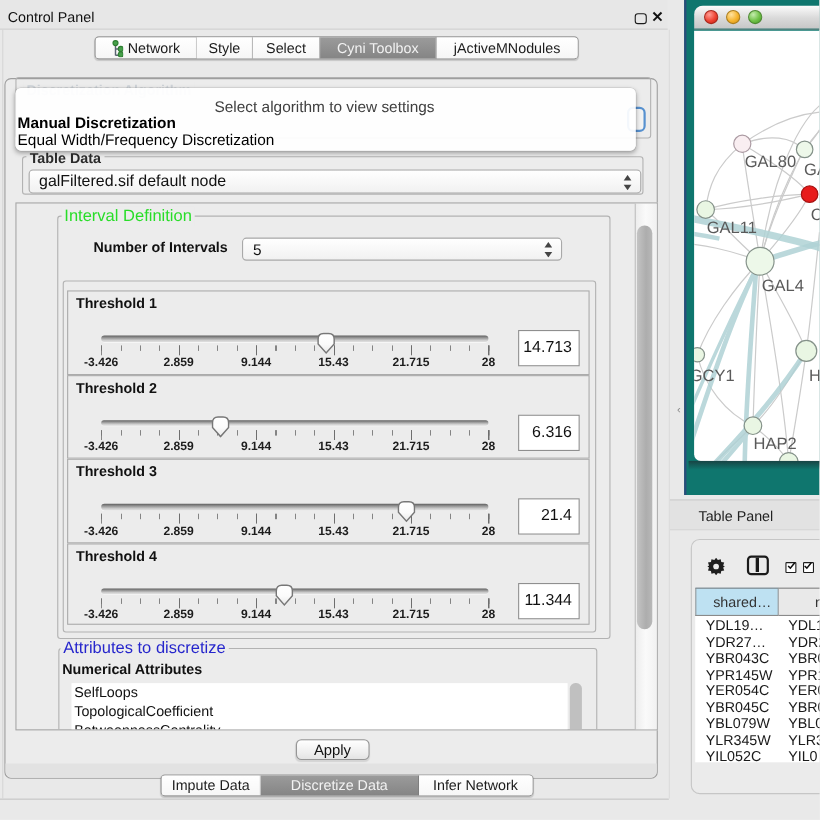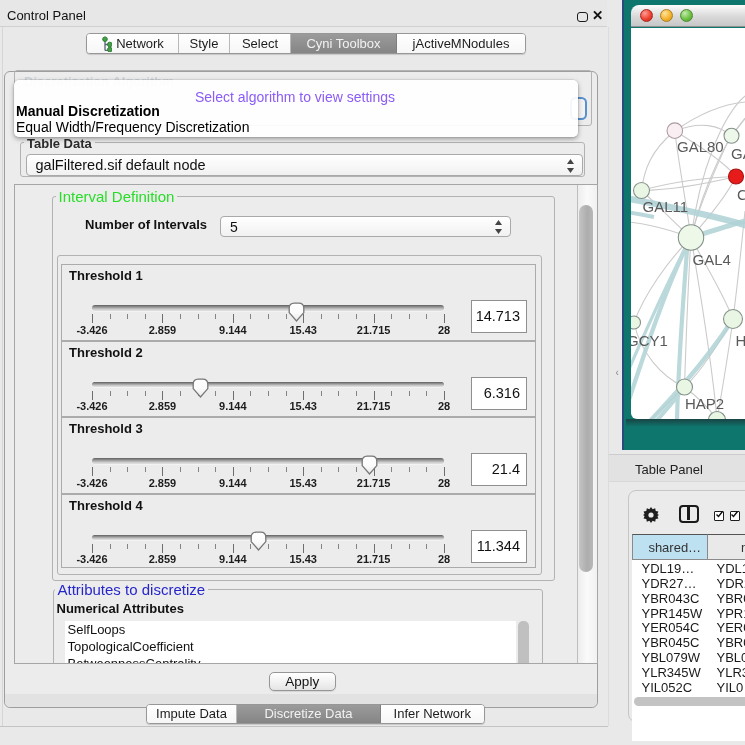--- a/index.html
+++ b/index.html
@@ -25,21 +25,21 @@
 
 .group { position:absolute; border:1px solid #b2b2b2; border-radius:3px; }
 .gtitle { position:absolute; font-size:13px; background:#ececec; padding:0 3px; white-space:nowrap; }
 
 
 .combo { position:absolute; height:21px; font-size:14.5px; background:linear-gradient(#ffffff,#f1f1f1); border:1px solid #a9a9a9; border-radius:4px; color:#111; line-height:20px; padding-left:9px; }
 .combo .arr { position:absolute; right:7px; top:3.5px; }
 
 
 #popup { position:absolute; left:14px; top:80px; width:564px; height:56.5px; background:rgba(255,255,255,0.93); border-radius:5px; box-shadow:0 2px 5px rgba(0,0,0,0.35), 0 0 0 0.5px rgba(0,0,0,0.12); }
-#popup .sel { position:absolute; left:181px; top:9px; font-size:14px; color:#8b5cf6; }
+#popup .sel { position:absolute; left:181px; top:9px; font-size:14px; color:#404040; }
 #popup .it1 { position:absolute; left:2px; top:22.5px; font-size:14px; font-weight:bold; color:#000; }
 #popup .it2 { position:absolute; left:2px; top:38.5px; font-size:14px; color:#000; }
 
 
 #scrollpane { position:absolute; left:14px; top:184px; width:583.5px; height:480px; border:1px solid #a6a6a6; background:#ececec; overflow:hidden; }
 #vsb-track { position:absolute; left:562px; top:0; width:21px; height:480px; background:linear-gradient(90deg,#ededed,#fafafa 45%,#f0f0f0); border-left:1px solid #bdbdbd; }
 #vsb-thumb { position:absolute; left:564px; top:20px; width:13.5px; height:367px; background:linear-gradient(90deg,#c4c4c4,#adadad 60%,#b8b8b8); border-radius:7px; }
 
 
 .tbox { position:absolute; width:475px; background:#ececec; border:1px solid #ababab; }
@@ -75,21 +75,21 @@
 #wcontent { position:absolute; left:7.5px; top:27.5px; width:114.5px; height:391px; background:#ffffff; overflow:hidden; border-bottom-left-radius:6px; }
 #wshadow { position:absolute; left:2px; top:419px; width:121.5px; height:8px; background:linear-gradient(rgba(30,34,40,0.6),rgba(61,104,166,0)); }
 
 #tpbar { position:absolute; left:609px; top:453.5px; width:136px; height:28.5px; background:#e2e2e2; border-top:1px solid #cccccc; border-bottom:1px solid #d8d8d8; }
 #tpbar span { position:absolute; left:26px; top:7px; font-size:13px; color:#222; }
 #tablepanel { position:absolute; left:628px; top:490px; width:125px; height:232px; background:#ebebeb; border:1px solid #c6c6c6; border-radius:8px; }
 #spliticon { position:absolute; left:678.5px; top:505px; width:20.5px; height:18px; border:2.5px solid #1a1a1a; border-radius:4px; }
 #spliticon div { position:absolute; left:6.5px; top:0; width:2.5px; height:13px; background:#1a1a1a; }
 .cbx { position:absolute; width:10px; height:10px; border:1.6px solid #1e1e1e; background:#fff; border-radius:1px; }
 .cbx svg { position:absolute; left:-0.5px; top:-1.5px; display:block; }
-#tbl { position:absolute; left:631.5px; top:534px; width:114px; height:207px; background:#fff; overflow:hidden; }
+#tbl { position:absolute; left:631.5px; top:534px; width:114px; height:159px; background:#fff; overflow:hidden; }
 #tblhead1 { position:absolute; left:0; top:0; width:76.5px; height:26px; background:#bee1f2; border:1px solid #8a8a8a; border-top:1px solid #555; font-size:13px; color:#333; text-align:center; line-height:25px; padding-left:10px; }
 #tblhead2 { position:absolute; left:76.5px; top:0; width:38px; height:26px; background:#e9e9e9; border-top:1px solid #555; border-bottom:1px solid #8a8a8a; font-size:13px; color:#333; padding-left:33px; line-height:25px; }
 .trow { position:absolute; width:120px; height:14.9px; font-size:13px; color:#1a1a1a; }
 .trow .c1 { position:absolute; left:10px; top:0; }
 .trow .c2 { position:absolute; left:85px; top:0; }
 #hsb { position:absolute; left:2.5px; top:163px; width:115px; height:9px; background:#c3c3c3; border-radius:4.5px; }
 #divarrow { position:absolute; left:615.5px; top:366.5px; font-size:10px; color:#888; }
 </style></head>
 <body>
 

